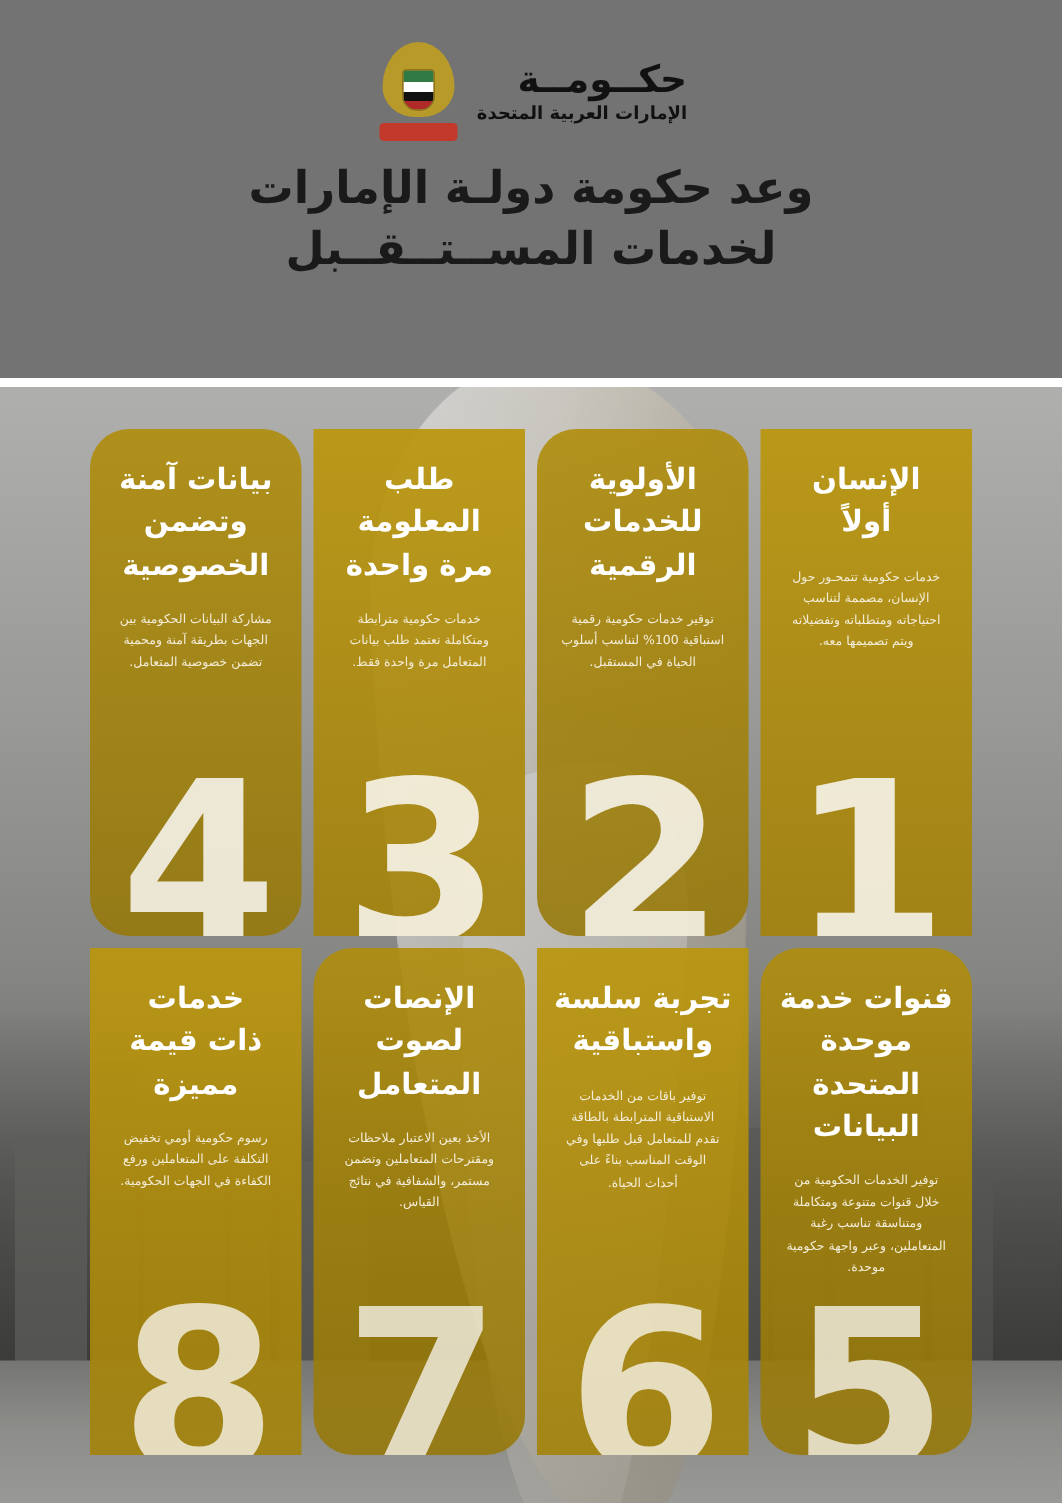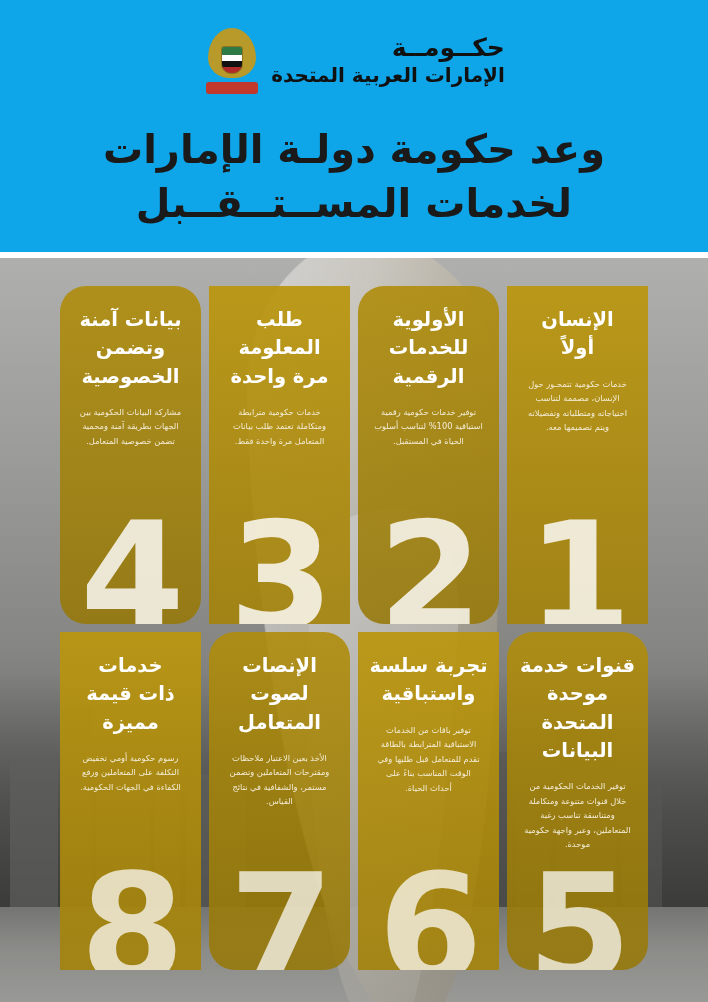--- a/index.html
+++ b/index.html
@@ -7,21 +7,21 @@
     width:708px;height:1002px;
     background:#ffffff;
     font-family:"DejaVu Sans","Liberation Sans",sans-serif;
     overflow:hidden;
     position:relative;
   }
 
   
   .header{
     height:252px;
-    background:#0ea5e9;
+    background:#737373;
     position:relative;
   }
   .emblem-row{
     display:flex;
     align-items:center;
     justify-content:center;
     gap:10px;
     padding-top:24px;
   }
   .emblem{
@@ -47,28 +47,28 @@
     width:52px;height:12px;
     background:#c2392b;
     border-radius:3px;
   }
   .gov-text{
     text-align:right;
     line-height:1.25;
     color:#111;
   }
   .gov-text .l1{font-size:25px;font-weight:bold;letter-spacing:1px;}
-  .gov-text .l2{font-size:20px;font-weight:bold;}
+  .gov-text .l2{font-size:12px;font-weight:bold;}
 
   .title{
-    margin-top:26px;
+    margin-top:10px;
     text-align:center;
     color:#1a1a1a;
     font-weight:bold;
-    font-size:40px;
+    font-size:30px;
     line-height:1.35;
     letter-spacing:0px;
     padding:0 38px;
   }
   .title .line{display:block;white-space:nowrap;}
   .title .line1{letter-spacing:2px;}
   .title .line2{letter-spacing:4px;}
 
   
   .board{

